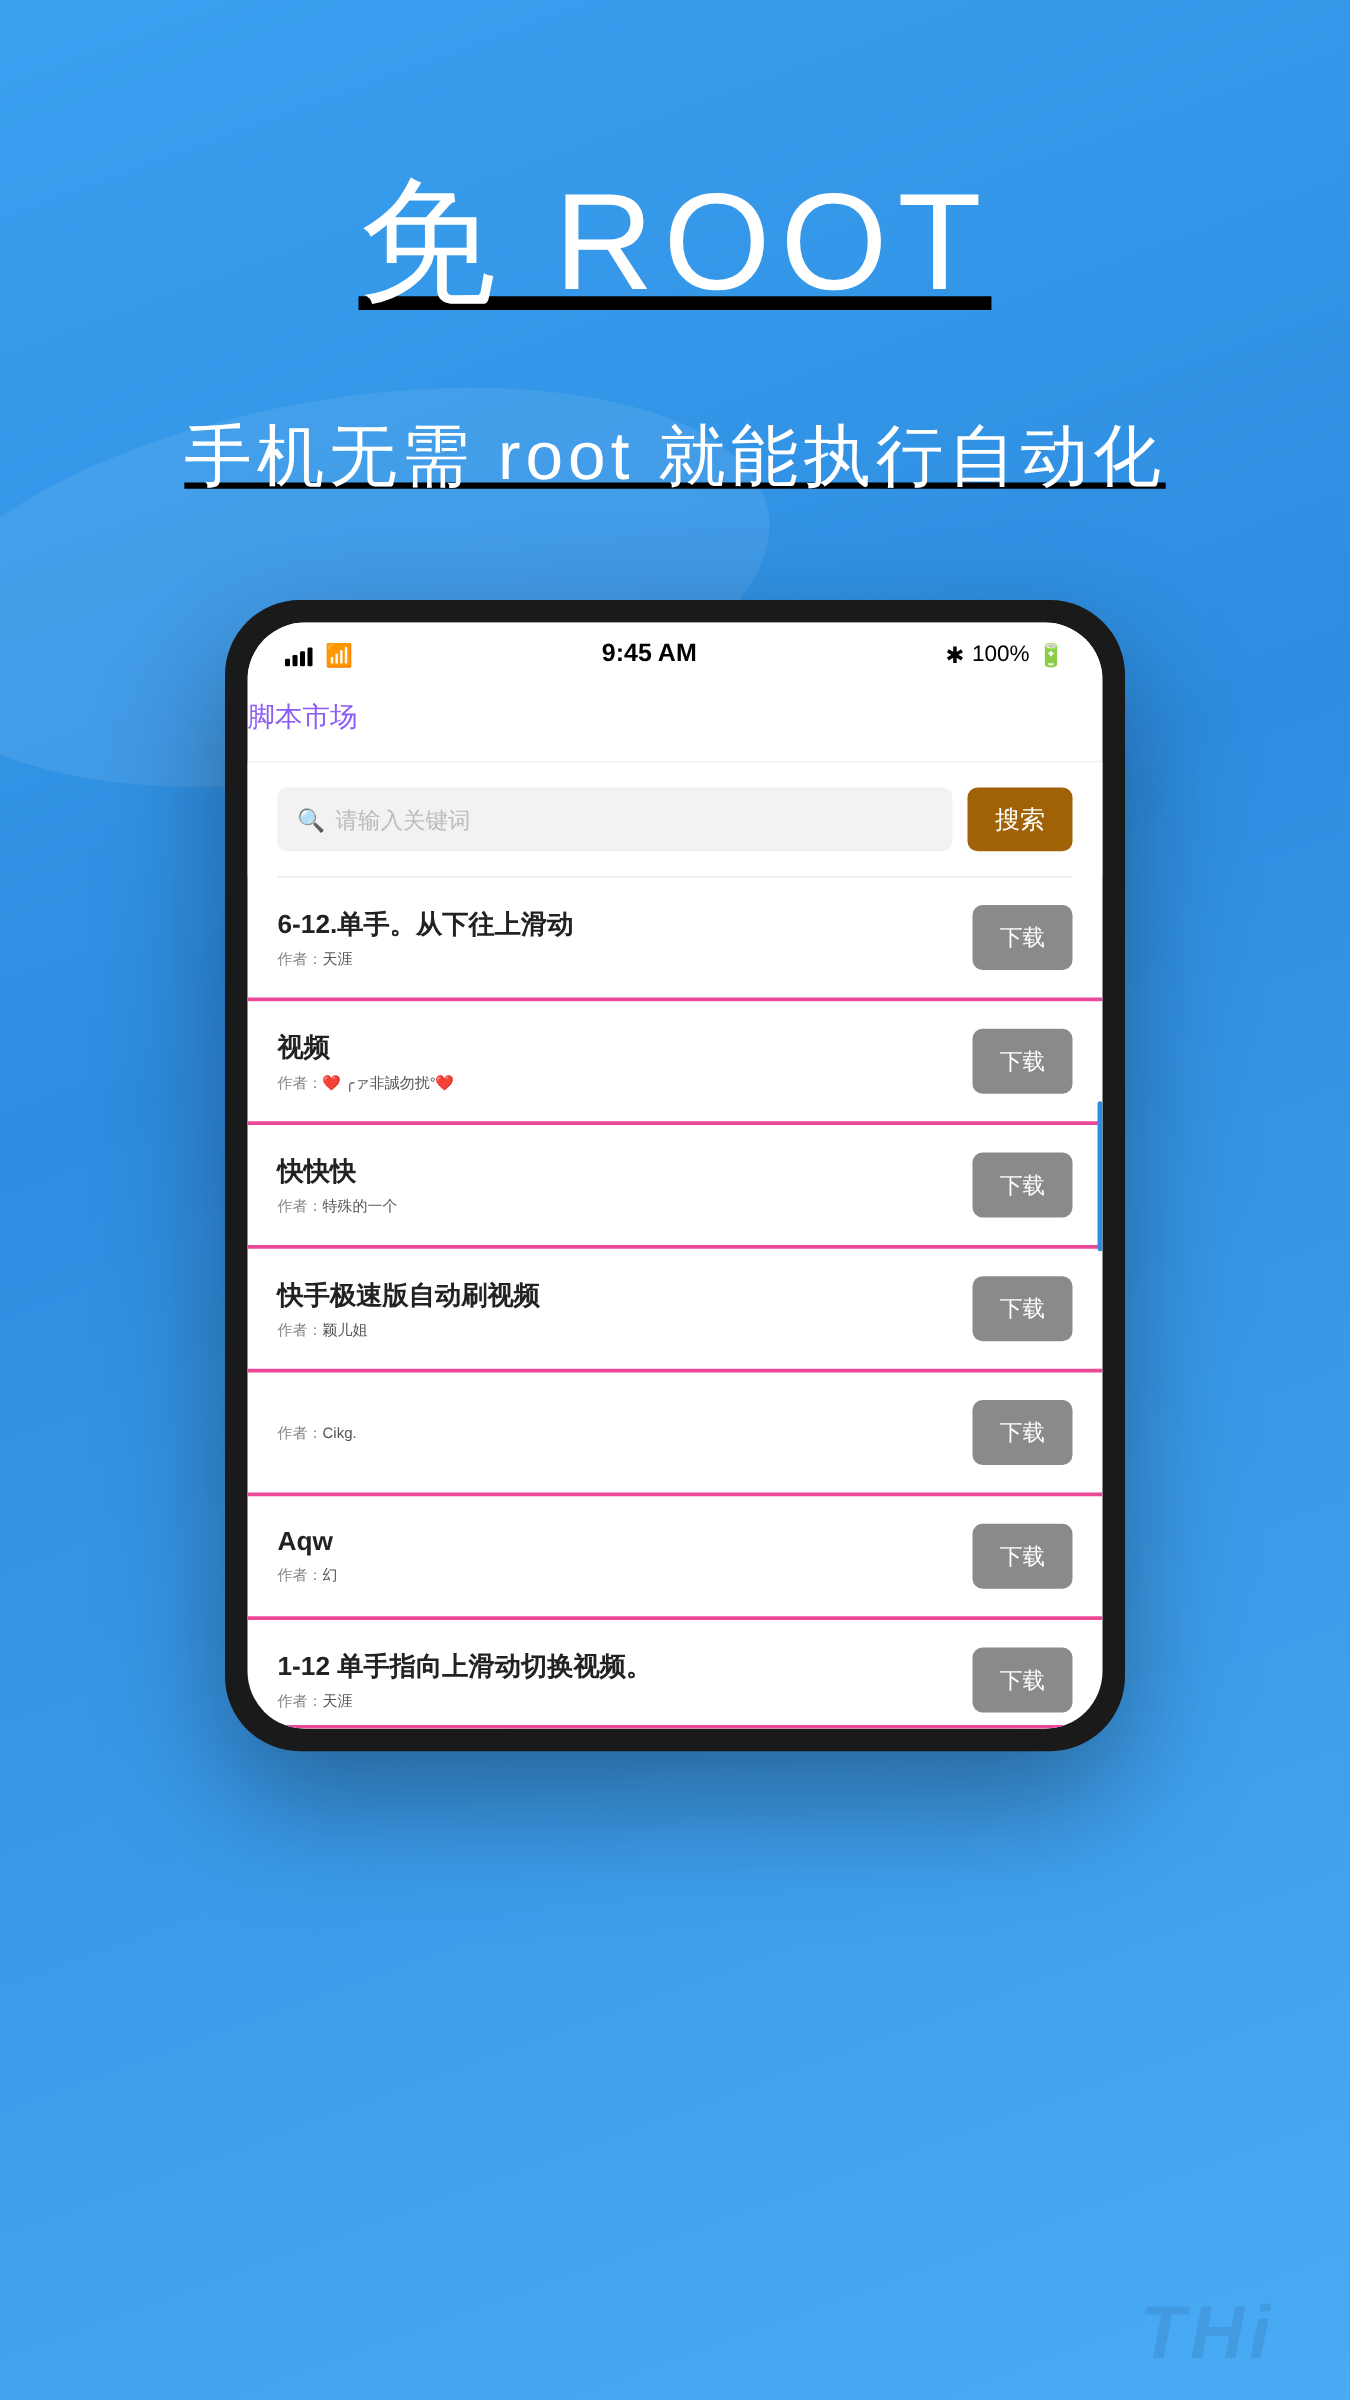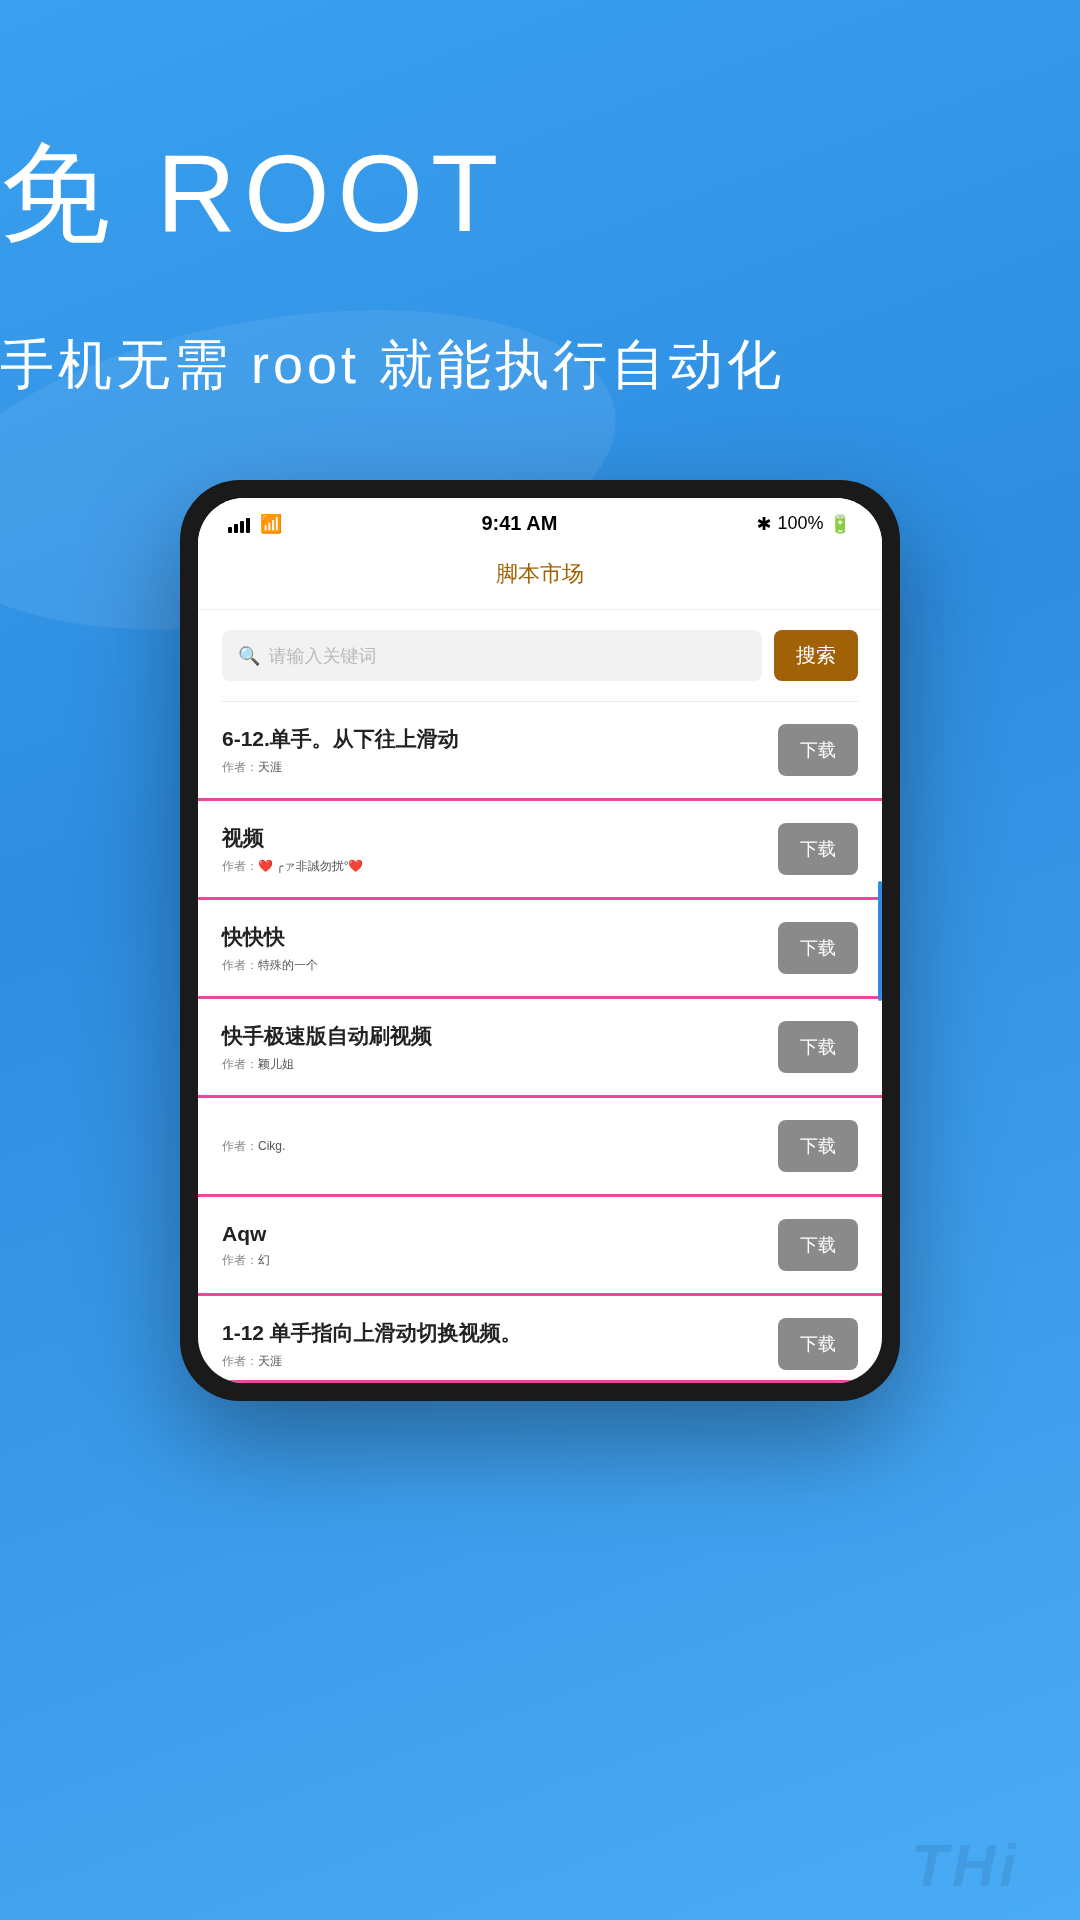--- a/index.html
+++ b/index.html
@@ -19,24 +19,25 @@
       left: -80px;
       width: 700px;
       height: 300px;
       border-radius: 50%;
       background: rgba(255,255,255,0.08);
       transform: rotate(-10deg);
     }
 
     
     .hero {
-      text-align: left;
+      text-align: center;
       padding-top: 120px;
       position: relative;
       z-index: 2;
+      text-decoration: underline;
     }
     .hero-title {
       font-size: 110px;
       color: #fff;
       font-weight: 300;
       letter-spacing: 8px;
       margin-bottom: 60px;
     }
     .hero-subtitle {
       font-size: 54px;
@@ -104,24 +105,23 @@
     .status-right {
       display: flex;
       align-items: center;
       gap: 6px;
       font-size: 18px;
       font-weight: 500;
     }
 
     
     .app-header {
-      text-align: center;
       padding: 16px 0 20px;
       font-size: 22px;
-      color: #a16207;
+      color: #8b5cf6;
       font-weight: 500;
       border-bottom: 1px solid #eee;
     }
 
     
     .search-bar {
       display: flex;
       gap: 12px;
       padding: 20px 24px;
       background: #fff;
@@ -240,21 +240,21 @@
       <div class="status-bar">
         <div class="status-left">
           <div class="signal-bars">
             <div class="signal-bar" style="height:6px"></div>
             <div class="signal-bar" style="height:9px"></div>
             <div class="signal-bar" style="height:12px"></div>
             <div class="signal-bar" style="height:15px"></div>
           </div>
           <span class="wifi-icon">📶</span>
         </div>
-        <div class="status-time">9:41 AM</div>
+        <div class="status-time">9:45 AM</div>
         <div class="status-right">
           <span>✱</span>
           <span>100%</span>
           <span style="font-size:18px;">🔋</span>
         </div>
       </div>
 
       <div class="app-header">脚本市场</div>
 
       <div class="search-bar">

